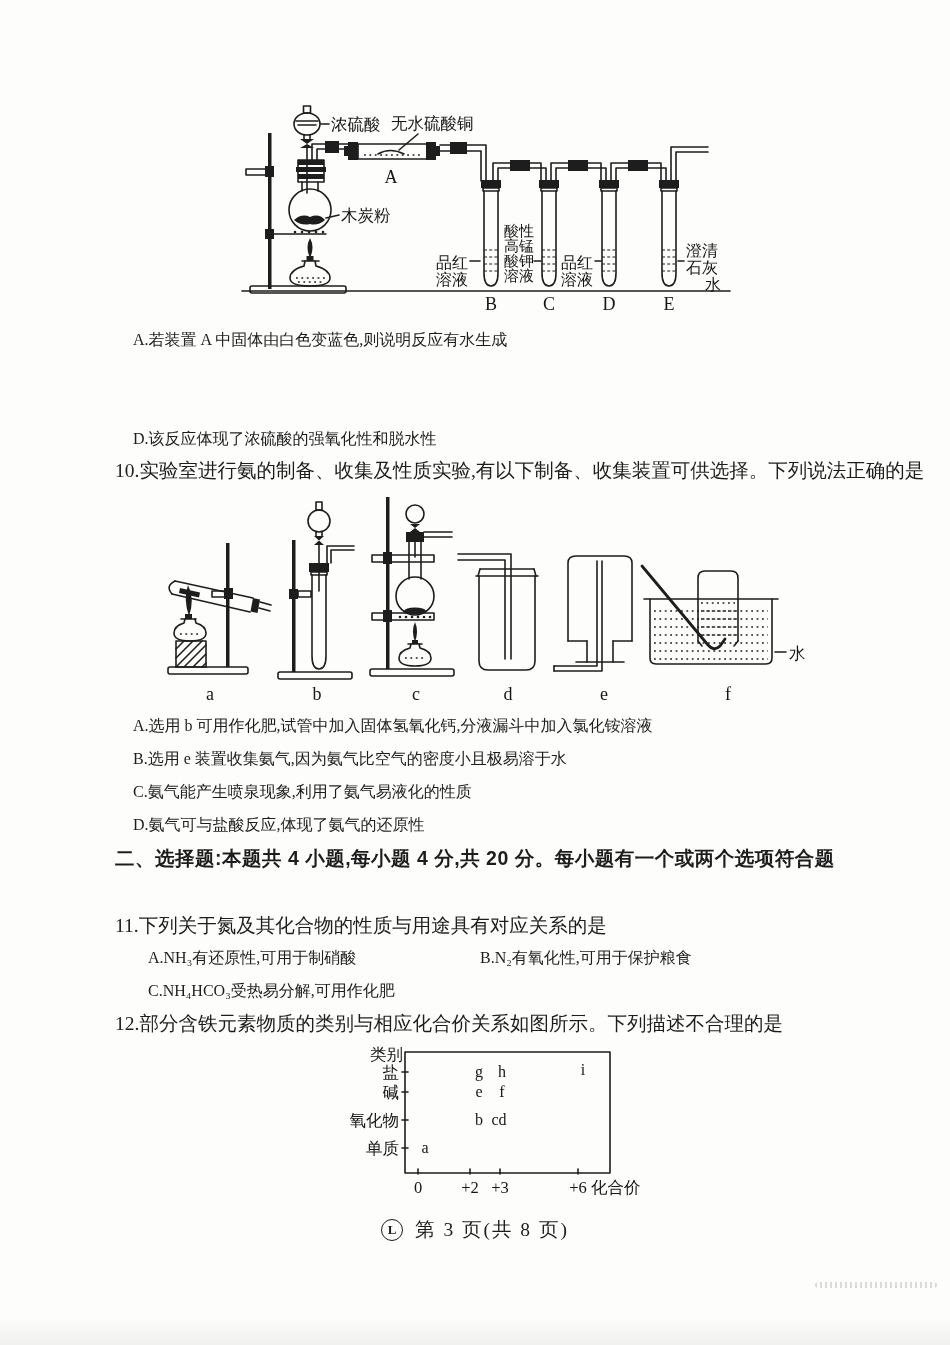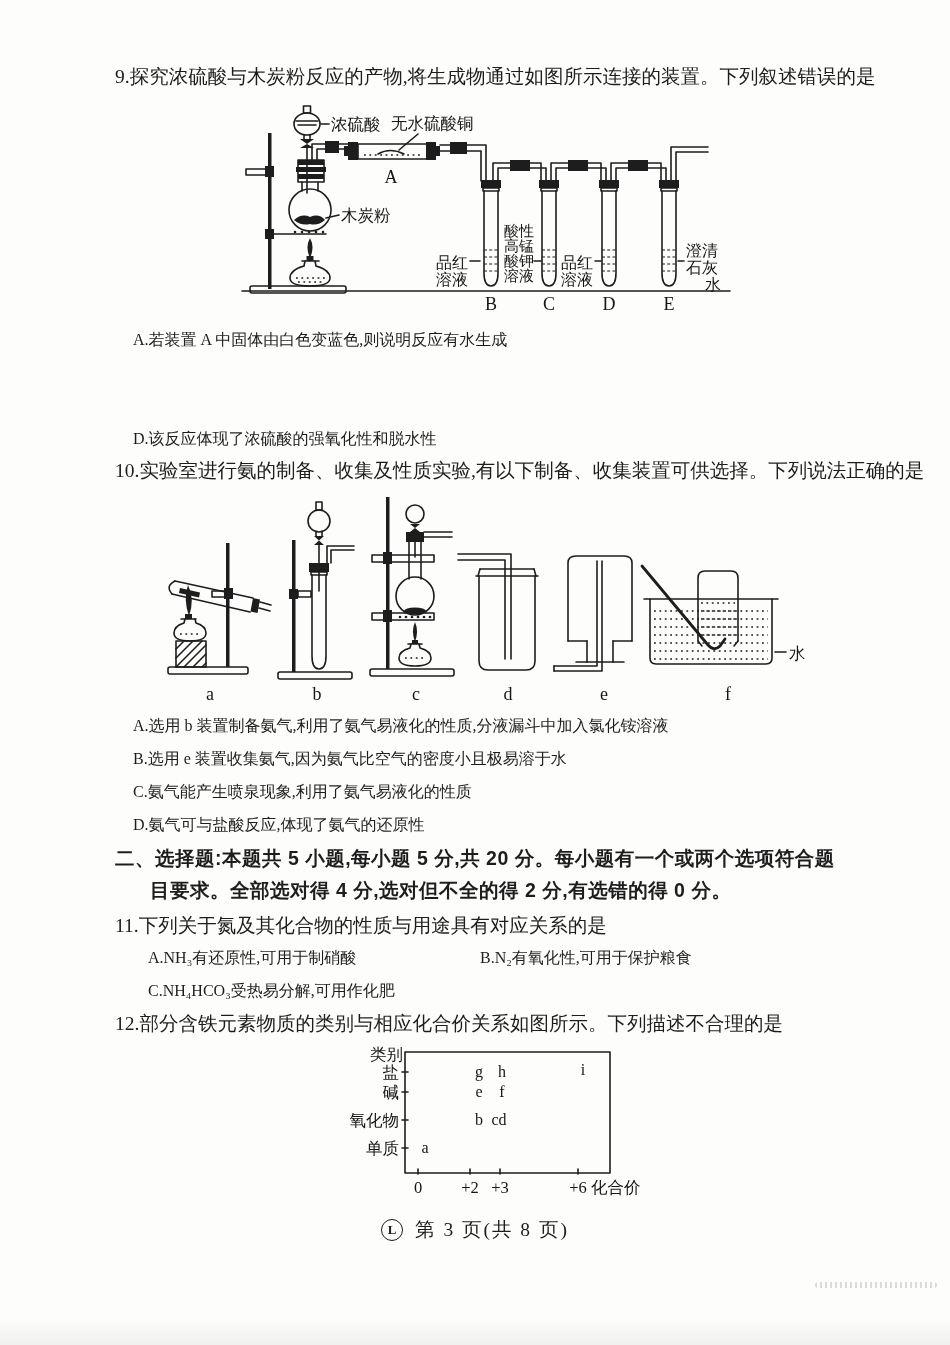--- a/index.html
+++ b/index.html
@@ -43,21 +43,20 @@
     position:absolute;left:815px;top:1282px;width:122px;height:6px;border-radius:3px;
     background:repeating-linear-gradient(90deg,rgba(130,130,130,0.28) 0 2px,rgba(130,130,130,0) 2px 5px);
     filter:blur(0.6px);
   }
 </style>
 </head>
 <body>
 
 <div class="page">
 
-  <div class="line stem" style="left:115px;top:64px">9.探究浓硫酸与木炭粉反应的产物,将生成物通过如图所示连接的装置。下列叙述错误的是</div>
 
   <svg class="fig" style="left:228px;top:103px" width="505" height="218" viewBox="0 0 505 218">
 
     <g>
       <rect class="fl" x="40" y="30" width="3.5" height="156"></rect>
       <rect class="ln" x="22" y="183" width="96" height="7" rx="2"></rect>
       <rect class="ln" x="18" y="66" width="22" height="6"></rect>
       <rect class="fl" x="37" y="63" width="9" height="11"></rect>
       <line class="ln" x1="43" y1="131" x2="98" y2="131" stroke-width="3"></line>
       <rect class="fl" x="37" y="126" width="9" height="10"></rect>
@@ -335,27 +334,26 @@
     <text class="t17" x="661" y="164">水</text>
 
     <text class="t18" text-anchor="middle" x="82" y="205">a</text>
     <text class="t18" text-anchor="middle" x="189" y="205">b</text>
     <text class="t18" text-anchor="middle" x="288" y="205">c</text>
     <text class="t18" text-anchor="middle" x="380" y="205">d</text>
     <text class="t18" text-anchor="middle" x="476" y="205">e</text>
     <text class="t18" text-anchor="middle" x="600" y="205">f</text>
   </svg>
 
-  <div class="line opt" style="left:133px;top:713px">A.选用 b 装置制备氨气,利用了氨气易液化的性质,分液漏斗中加入氯化铵溶液</div>
+  <div class="line opt" style="left:133px;top:713px">A.选用 b 可用作化肥,试管中加入固体氢氧化钙,分液漏斗中加入氯化铵溶液</div>
   <div class="line opt" style="left:133px;top:746px">B.选用 e 装置收集氨气,因为氨气比空气的密度小且极易溶于水</div>
   <div class="line opt" style="left:133px;top:779px">C.氨气能产生喷泉现象,利用了氨气易液化的性质</div>
   <div class="line opt" style="left:133px;top:812px">D.氨气可与盐酸反应,体现了氨气的还原性</div>
 
-  <div class="line sec-head" style="left:115px;top:845px">二、选择题:本题共 5 小题,每小题 5 分,共 20 分。每小题有一个或两个选项符合题</div>
-  <div class="line sec-head" style="left:150px;top:877px">目要求。全部选对得 4 分,选对但不全的得 2 分,有选错的得 0 分。</div>
+  <div class="line sec-head" style="left:115px;top:845px">二、选择题:本题共 4 小题,每小题 4 分,共 20 分。每小题有一个或两个选项符合题</div>
 
   <div class="line stem" style="left:115px;top:913px">11.下列关于氮及其化合物的性质与用途具有对应关系的是</div>
   <div class="line opt" style="left:480px;top:945px">B.N₂有氧化性,可用于保护粮食</div>
   <div class="line opt" style="left:148px;top:945px">A.NH₃有还原性,可用于制硝酸</div>
   <div class="line opt" style="left:148px;top:978px">C.NH₄HCO₃受热易分解,可用作化肥</div>
 
   <div class="line stem" style="left:115px;top:1011px">12.部分含铁元素物质的类别与相应化合价关系如图所示。下列描述不合理的是</div>
 
   <svg class="fig" style="left:335px;top:1040px" width="340" height="168" viewBox="0 0 340 168">
     <text class="tchart" text-anchor="end" x="68" y="20">类别</text>

